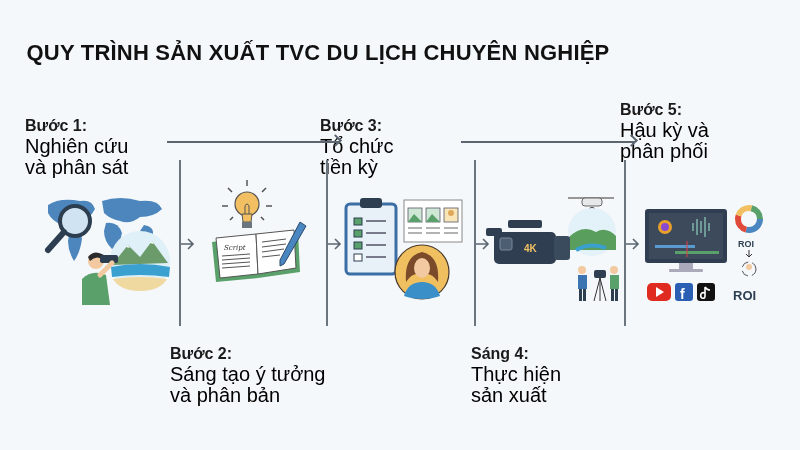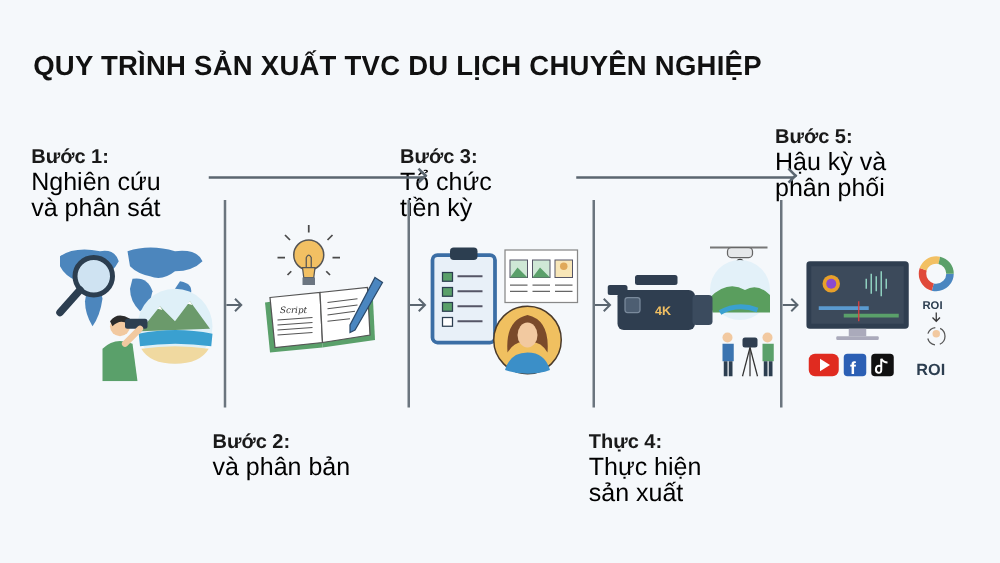--- a/index.html
+++ b/index.html
@@ -43,24 +43,25 @@
   <div class="desc">tiền kỳ</div>
 </div>
 <div class="step" style="left:620px; top:100px;">
   <div class="label">Bước 5:</div>
   <div class="desc">Hậu kỳ và</div>
   <div class="desc">phân phối</div>
 </div>
 
 <div class="step" style="left:170px; top:344px;">
   <div class="label">Bước 2:</div>
+  <div class="desc">Sáng tạo ý tưởng</div>
   <div class="desc">và phân bản</div>
 </div>
 <div class="step" style="left:471px; top:344px;">
-  <div class="label">Thực 4:</div>
+  <div class="label">Sáng 4:</div>
   <div class="desc">Thực hiện</div>
   <div class="desc">sản xuất</div>
 </div>
 
 <div class="hline" style="left:167px; top:141px; width:172px;">
   <span class="head"></span>
 </div>
 <div class="hline" style="left:461px; top:141px; width:174px;">
   <span class="head"></span>
 </div>

